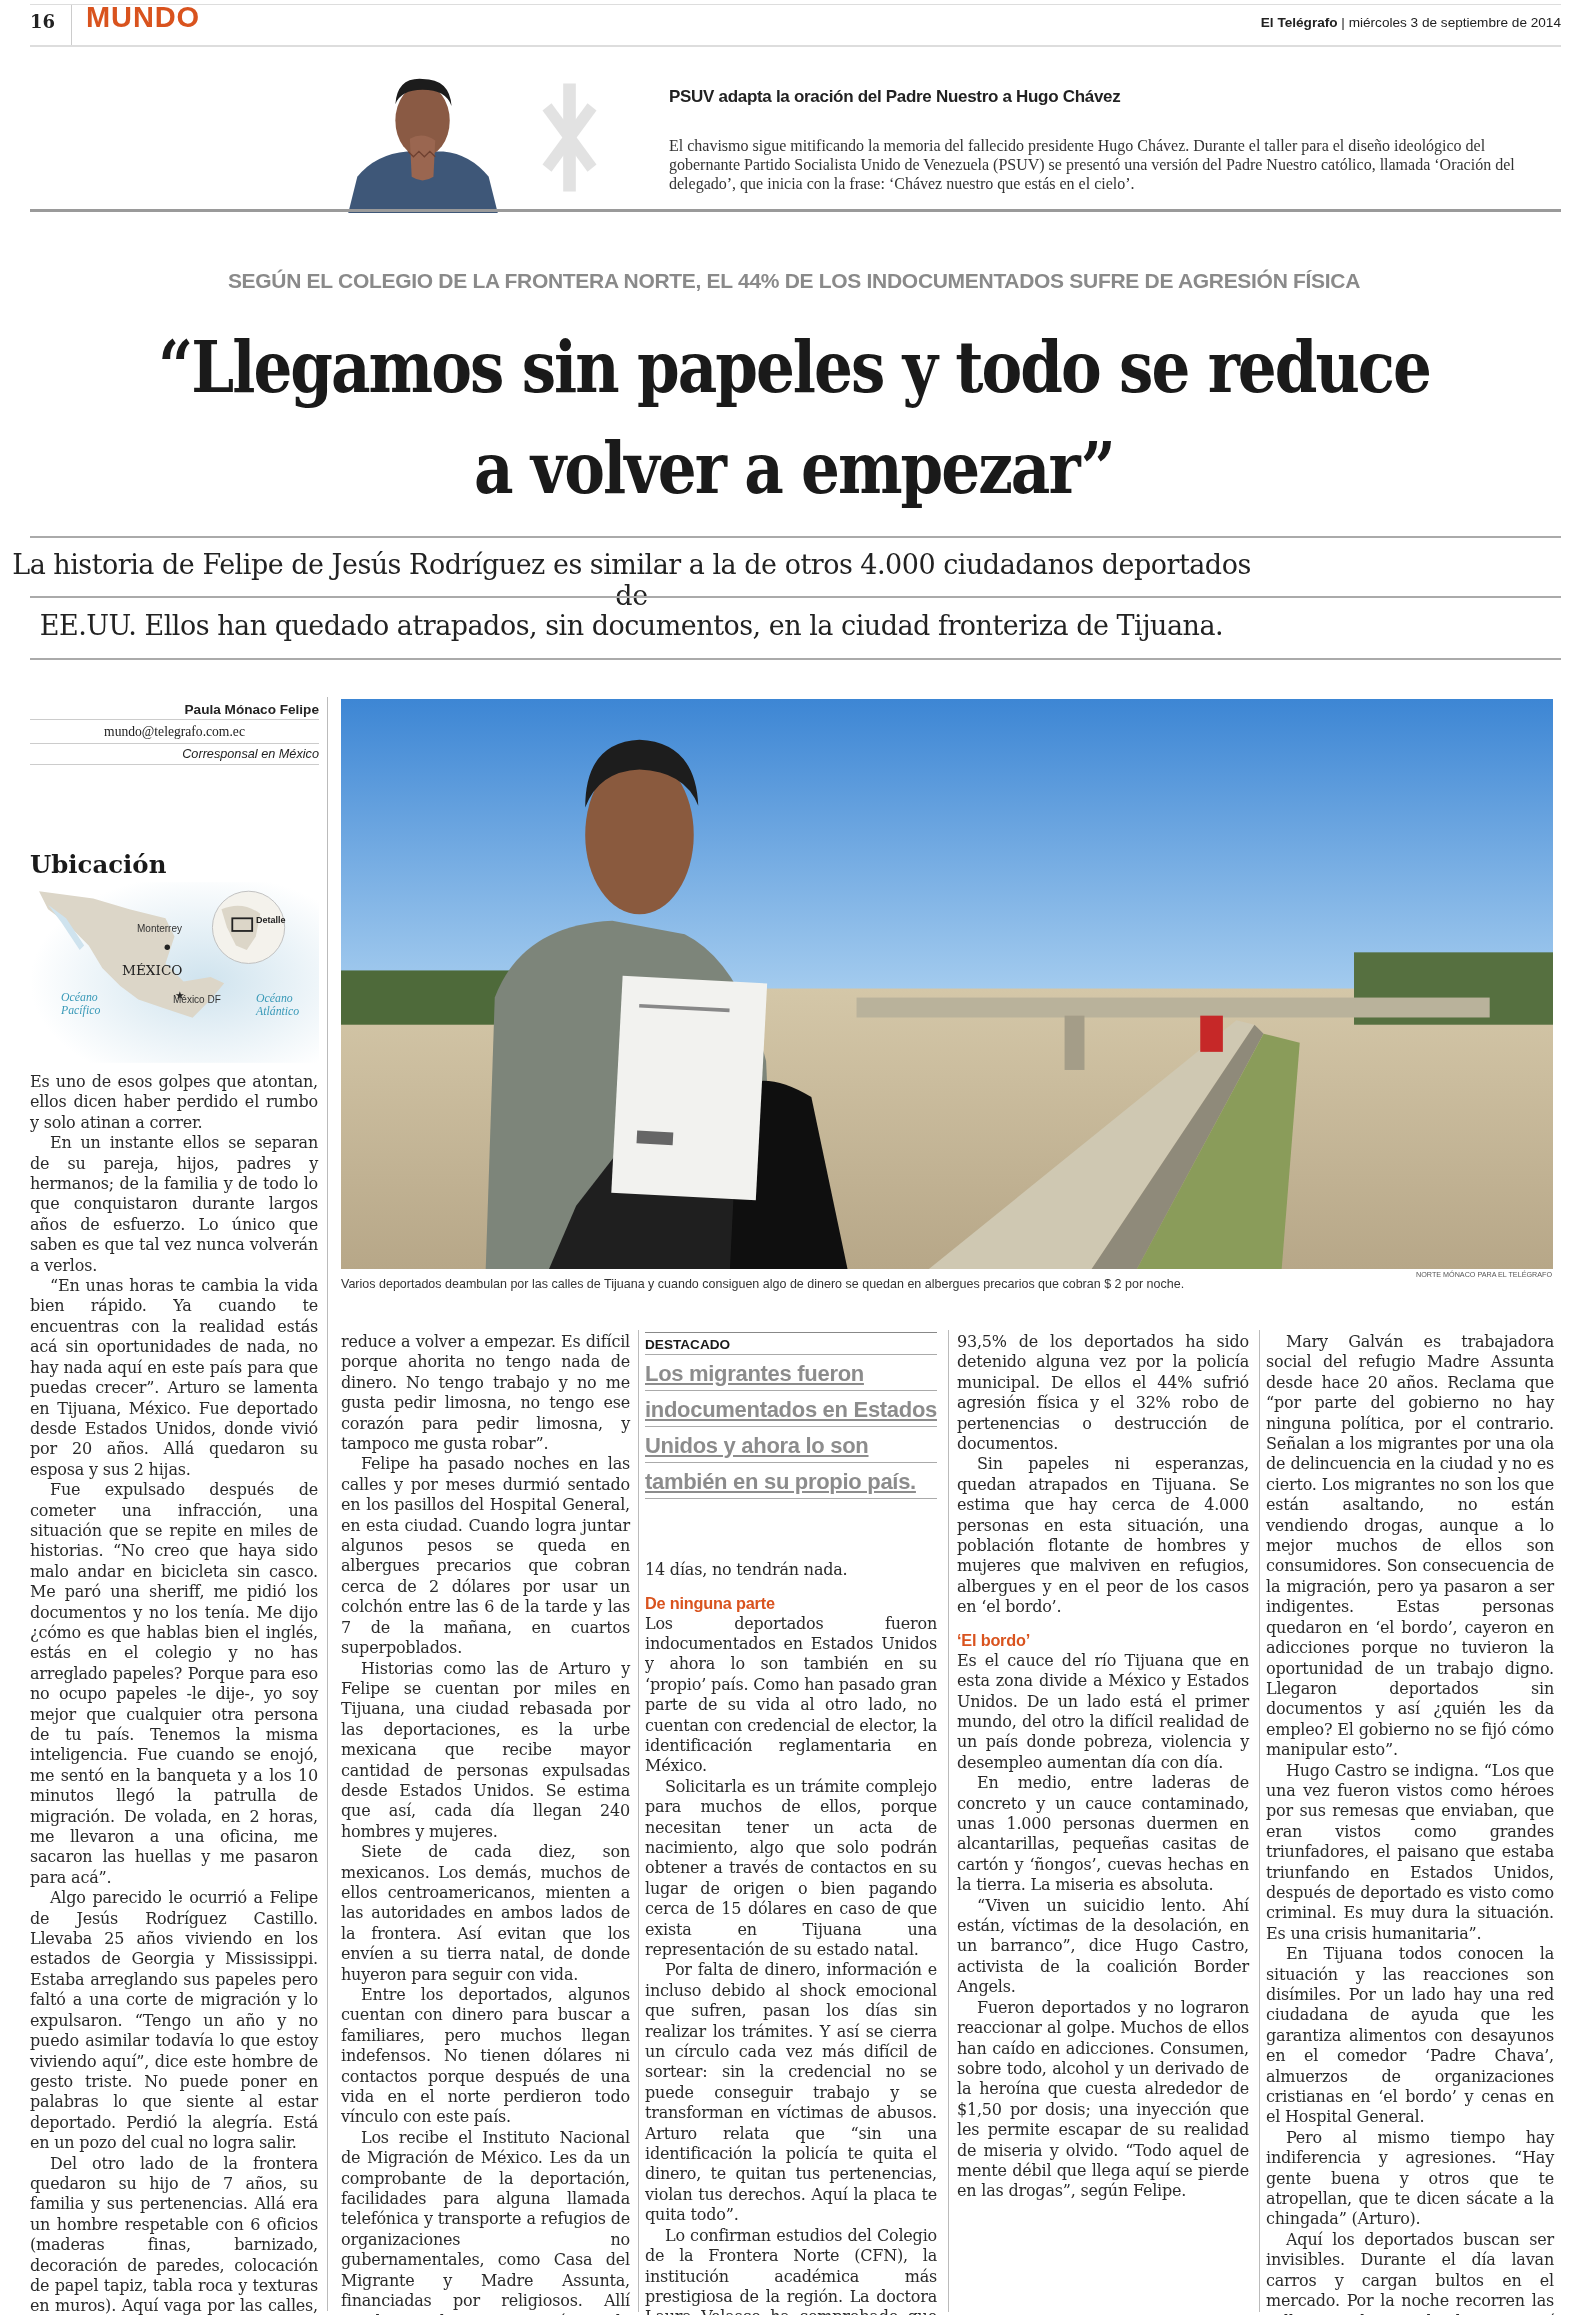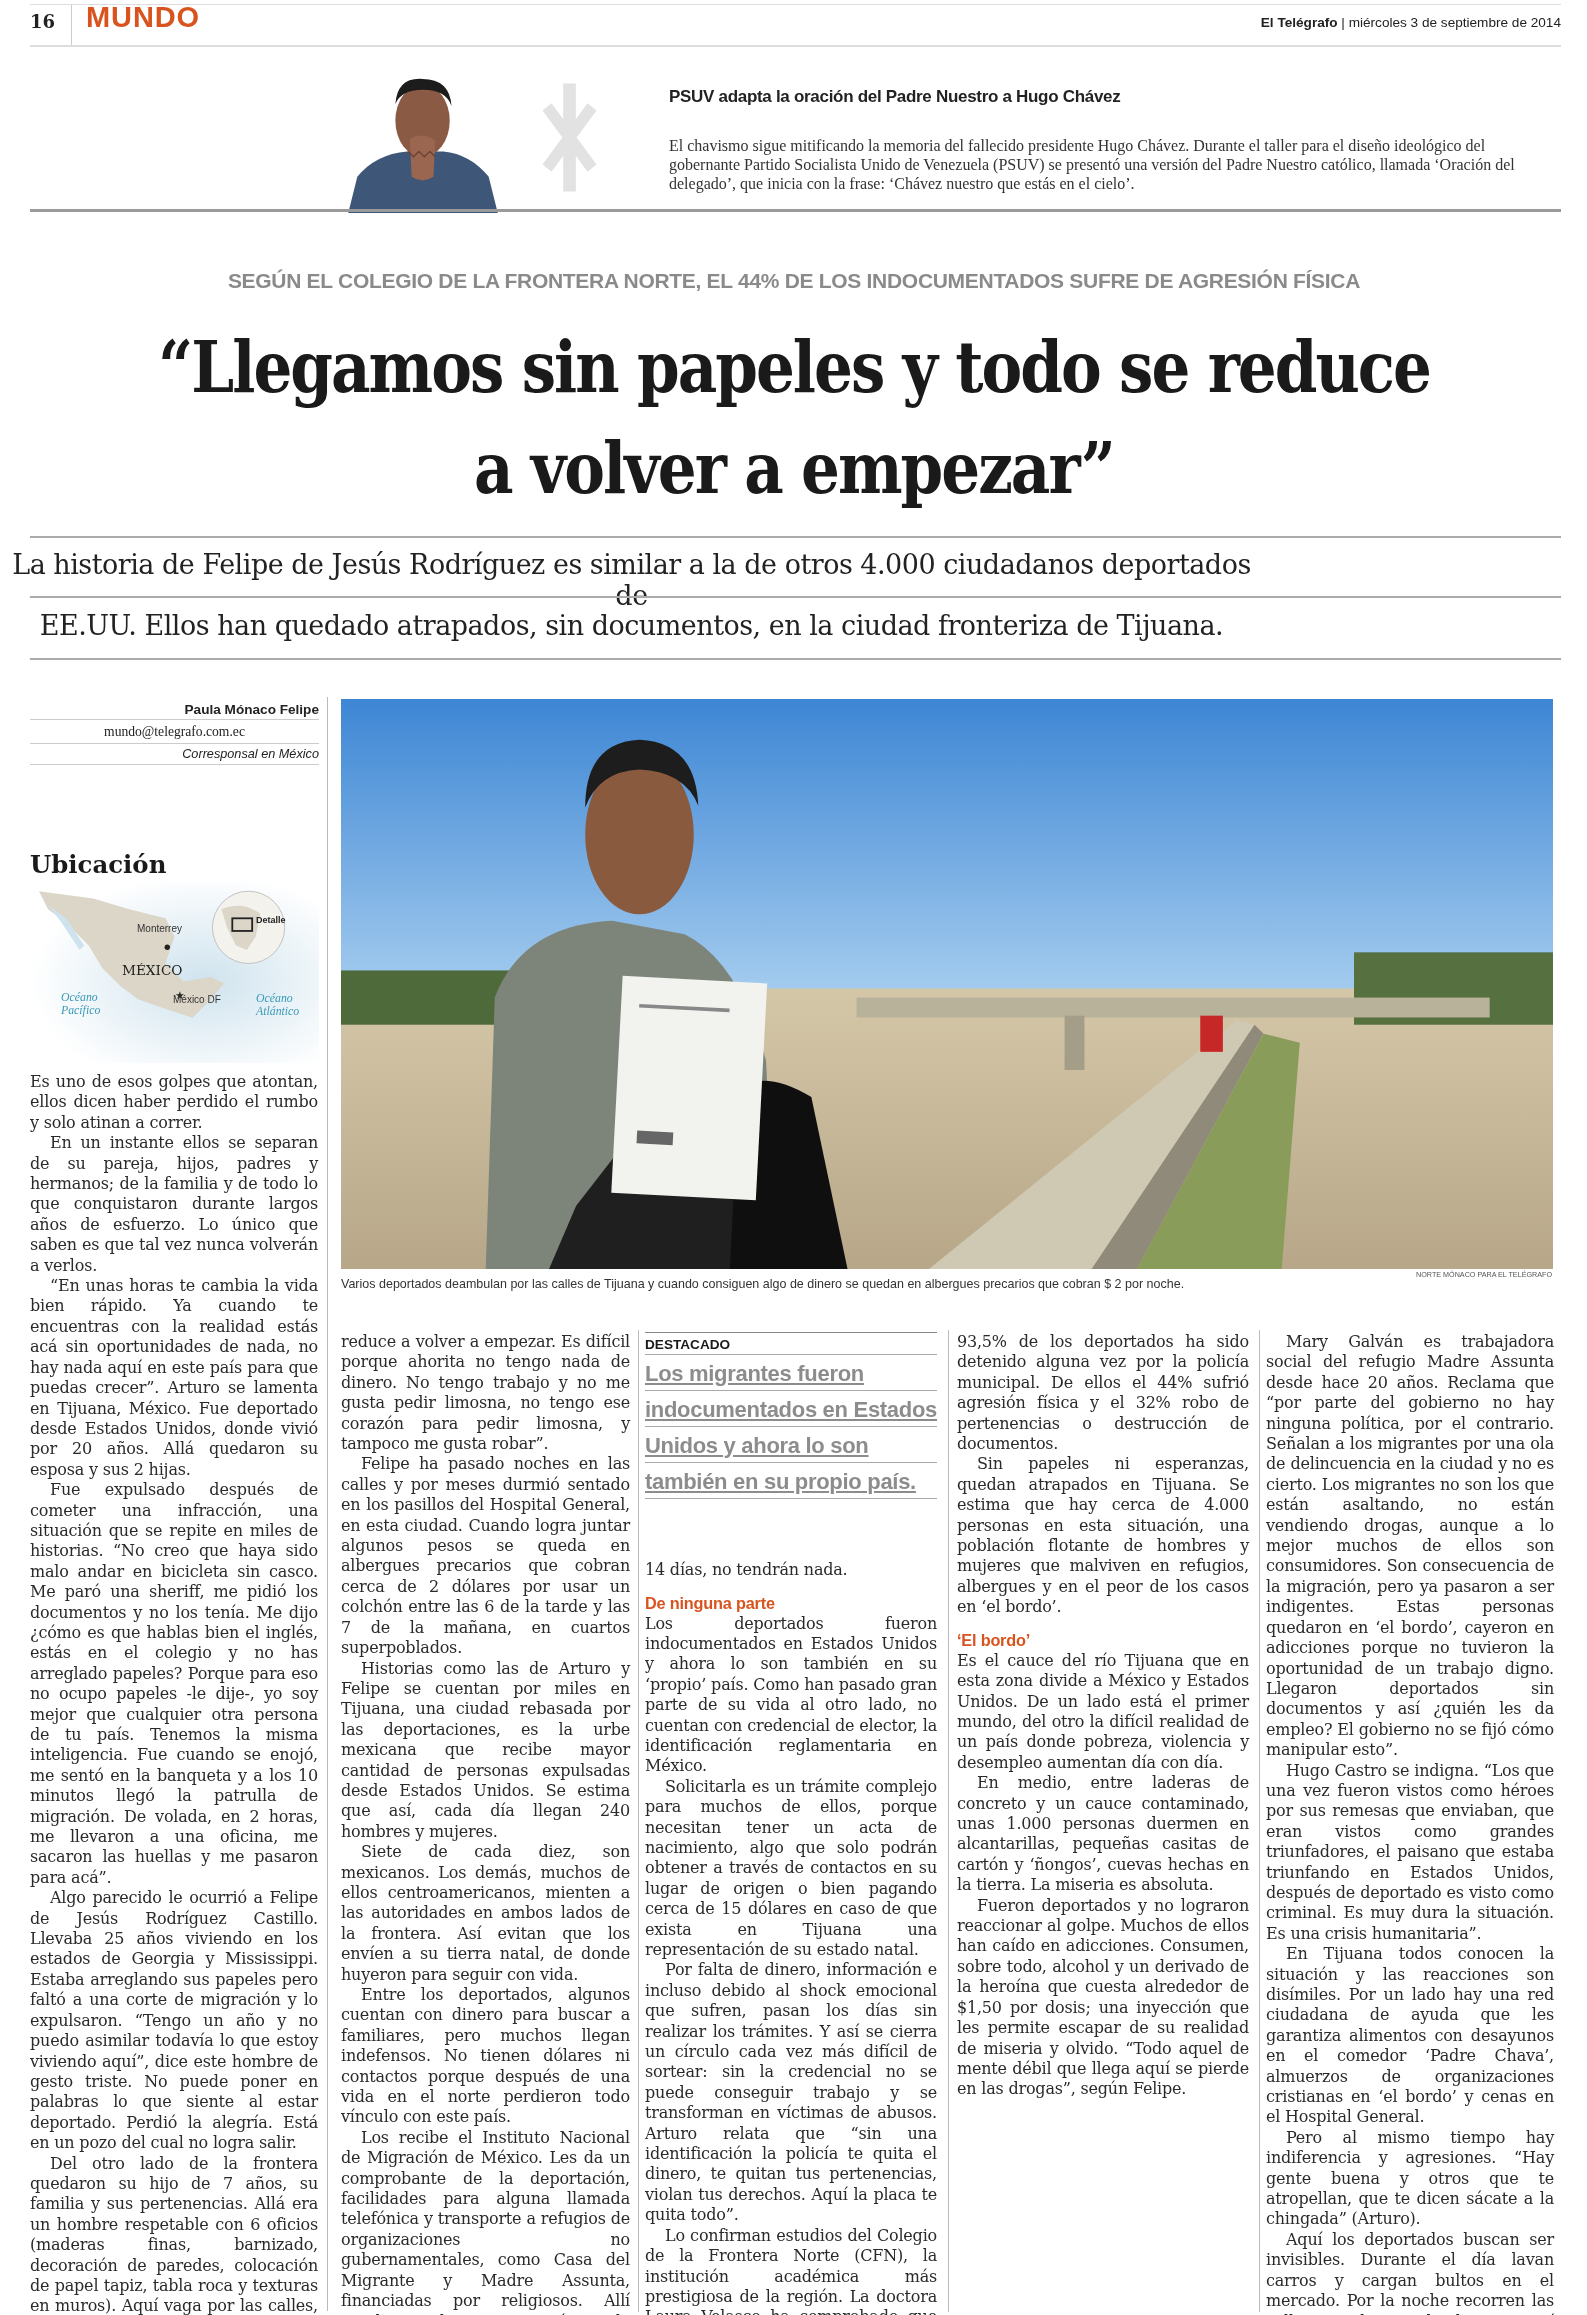--- a/index.html
+++ b/index.html
@@ -202,20 +202,21 @@
   <p>Lo confirman estudios del Colegio de la Frontera Norte (CFN), la institución académica más prestigiosa de la región. La doctora Laura Velasco ha comprobado que en una zona específica de la ciudad, el</p>
 </div>
 <div class="col-vline" style="left:948px; top:1330px; height:982px;"></div>
 
 <div class="col" style="left:957px; top:1332px; width:292px;">
   <p class="noindent">93,5% de los deportados ha sido detenido alguna vez por la policía municipal. De ellos el 44% sufrió agresión física y el 32% robo de pertenencias o destrucción de documentos.</p>
   <p>Sin papeles ni esperanzas, quedan atrapados en Tijuana. Se estima que hay cerca de 4.000 personas en esta situación, una población flotante de hombres y mujeres que malviven en refugios, albergues y en el peor de los casos en ‘el bordo’.</p>
   <div class="subhead" style="margin-top:12.7px;">‘El bordo’</div>
   <p class="noindent">Es el cauce del río Tijuana que en esta zona divide a México y Estados Unidos. De un lado está el primer mundo, del otro la difícil realidad de un país donde pobreza, violencia y desempleo aumentan día con día.</p>
   <p>En medio, entre laderas de concreto y un cauce contaminado, unas 1.000 personas duermen en alcantarillas, pequeñas casitas de cartón y ‘ñongos’, cuevas hechas en la tierra. La miseria es absoluta.</p>
+  <p>“Viven un suicidio lento. Ahí están, víctimas de la desolación, en un barranco”, dice Hugo Castro, activista de la coalición Border Angels.</p>
   <p>Fueron deportados y no lograron reaccionar al golpe. Muchos de ellos han caído en adicciones. Consumen, sobre todo, alcohol y un derivado de la heroína que cuesta alrededor de $1,50 por dosis; una inyección que les permite escapar de su realidad de miseria y olvido. “Todo aquel de mente débil que llega aquí se pierde en las drogas”, según Felipe.</p>
 </div>
 <div class="col-vline" style="left:1259px; top:1330px; height:982px;"></div>
 
 <div class="col" style="left:1266px; top:1332px; width:288px;">
   <p>Mary Galván es trabajadora social del refugio Madre Assunta desde hace 20 años. Reclama que “por parte del gobierno no hay ninguna política, por el contrario. Señalan a los migrantes por una ola de delincuencia en la ciudad y no es cierto. Los migrantes no son los que están asaltando, no están vendiendo drogas, aunque a lo mejor muchos de ellos son consumidores. Son consecuencia de la migración, pero ya pasaron a ser indigentes. Estas personas quedaron en ‘el bordo’, cayeron en adicciones porque no tuvieron la oportunidad de un trabajo digno. Llegaron deportados sin documentos y así ¿quién les da empleo? El gobierno no se fijó cómo manipular esto”.</p>
   <p>Hugo Castro se indigna. “Los que una vez fueron vistos como héroes por sus remesas que enviaban, que eran vistos como grandes triunfadores, el paisano que estaba triunfando en Estados Unidos, después de deportado es visto como criminal. Es muy dura la situación. Es una crisis humanitaria”.</p>
   <p>En Tijuana todos conocen la situación y las reacciones son disímiles. Por un lado hay una red ciudadana de ayuda que les garantiza alimentos con desayunos en el comedor ‘Padre Chava’, almuerzos de organizaciones cristianas en ‘el bordo’ y cenas en el Hospital General.</p>
   <p>Pero al mismo tiempo hay indiferencia y agresiones. “Hay gente buena y otros que te atropellan, que te dicen sácate a la chingada” (Arturo).</p>
   <p>Aquí los deportados buscan ser invisibles. Durante el día lavan carros y cargan bultos en el mercado. Por la noche recorren las calles en busca de basura. Así ganan unos pocos pesos, sobreviven.</p>

